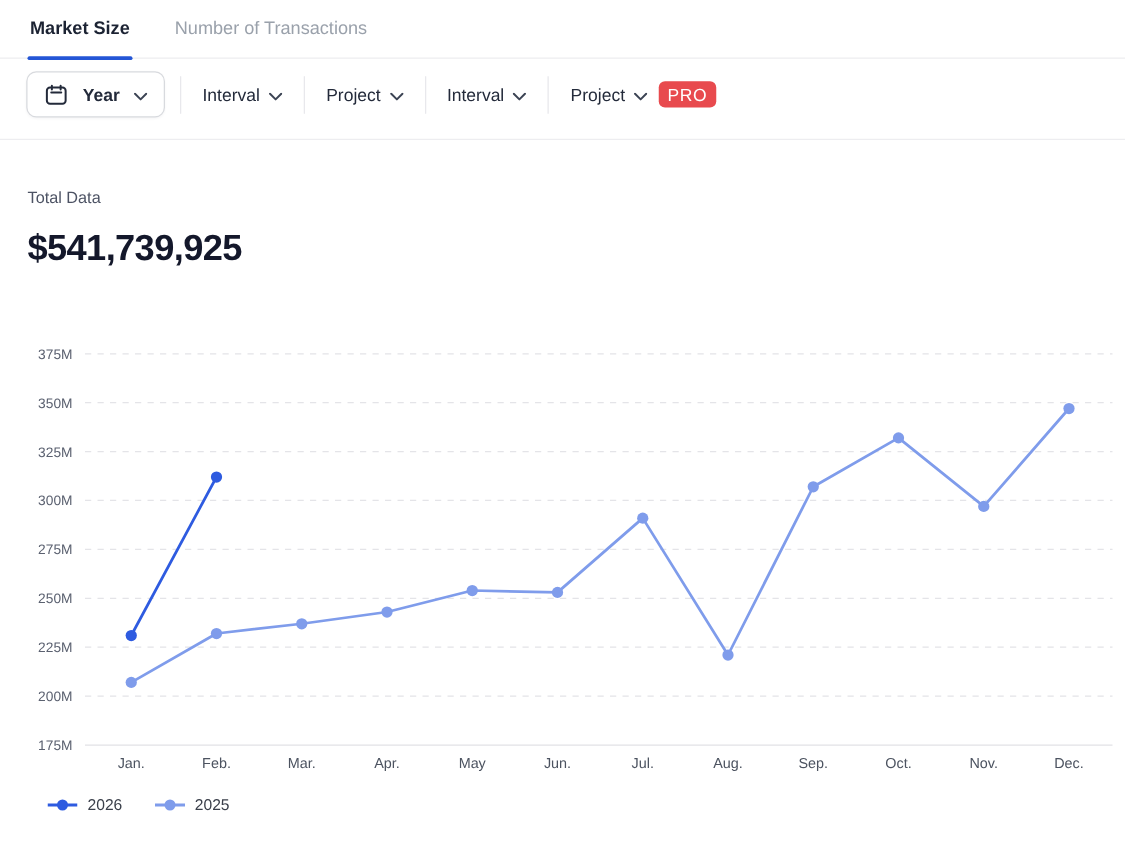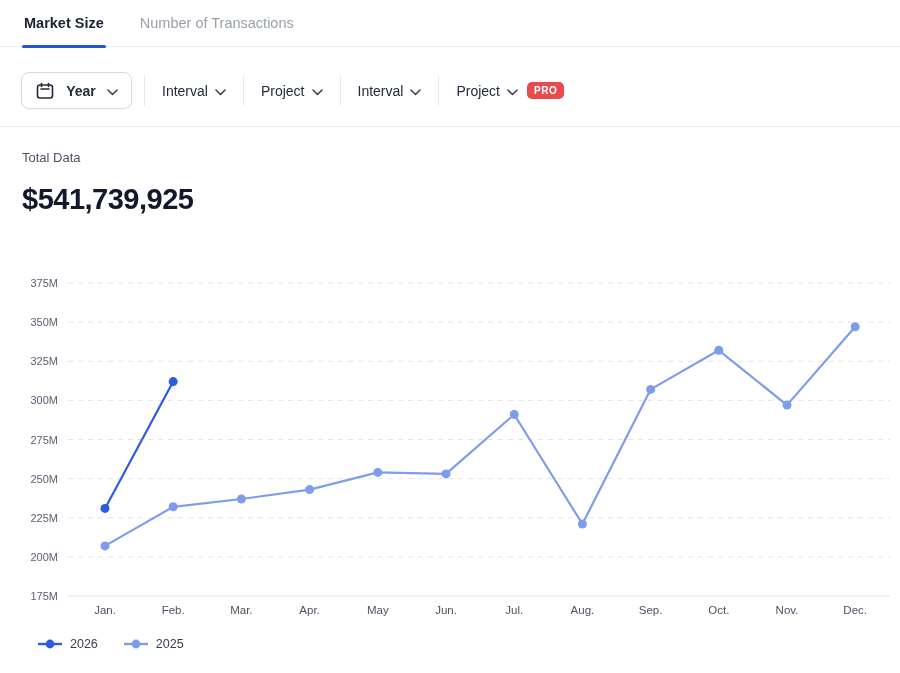--- a/index.html
+++ b/index.html
@@ -11,33 +11,33 @@
   .tabbar { position:absolute; top:0; left:0; width:900px; height:47px;
     border-bottom:1px solid #ededf0; display:flex; align-items:center; }
   .tab { position:relative; height:47px; display:flex; align-items:center;
     padding:4px 2px; margin-left:22px; font-size:14.5px; cursor:pointer; }
   .tab.active { color:#1c2333; font-weight:700; }
   .tab.inactive { color:#9aa1ab; font-weight:400; margin-left:32px; }
   .tab.active .underline { position:absolute; left:0; right:0; bottom:-1px;
     height:3px; background:#2456d6; border-radius:3px; }
 
   
-  .filterbar { position:absolute; top:55px; left:0; width:900px; height:72px;
+  .filterbar { position:absolute; top:40px; left:0; width:900px; height:72px;
     border-bottom:1px solid #ededf0; display:flex; align-items:center; padding-left:21px; }
   .year-btn { display:flex; align-items:center; justify-content:space-between;
     width:111px; height:37px; padding:0 13px; background:#fff;
     border:1px solid #d8dade; border-radius:8px; box-shadow:0 1px 2px rgba(20,24,43,.04);
     font-size:14px; color:#232a3a; cursor:pointer; font-family:inherit; }
   .year-btn .lbl { font-weight:700; }
   .vdiv { width:1px; height:30px; background:#e8e8ec; margin:0 0; }
   .filter-item { display:flex; align-items:center; gap:7px; padding:0 17px;
     font-size:14px; color:#232a3a; cursor:pointer;text-align:center; }
   .chev { display:inline-block; flex:0 0 auto; }
   .pro-badge { display:inline-block; margin-left:2px; padding:4px 7px 3px;
-    background:#e84a4e; color:#fff; font-size:10px; font-weight:700;
+    background:#e84a4e; color:#fff; font-size:14px; font-weight:400;
     letter-spacing:.5px; border-radius:5px; line-height:1; }
 
   
   .summary { position:absolute; top:150px; left:22px; }
   .summary .label { font-size:13px; color:#4d5364; font-weight:500; }
   .summary .value { margin-top:18px; font-size:29px; font-weight:700;
     color:#14182b; letter-spacing:-0.5px; }
 
   
   .chart-wrap { position:absolute; top:255px; left:0; width:900px; height:390px; }

